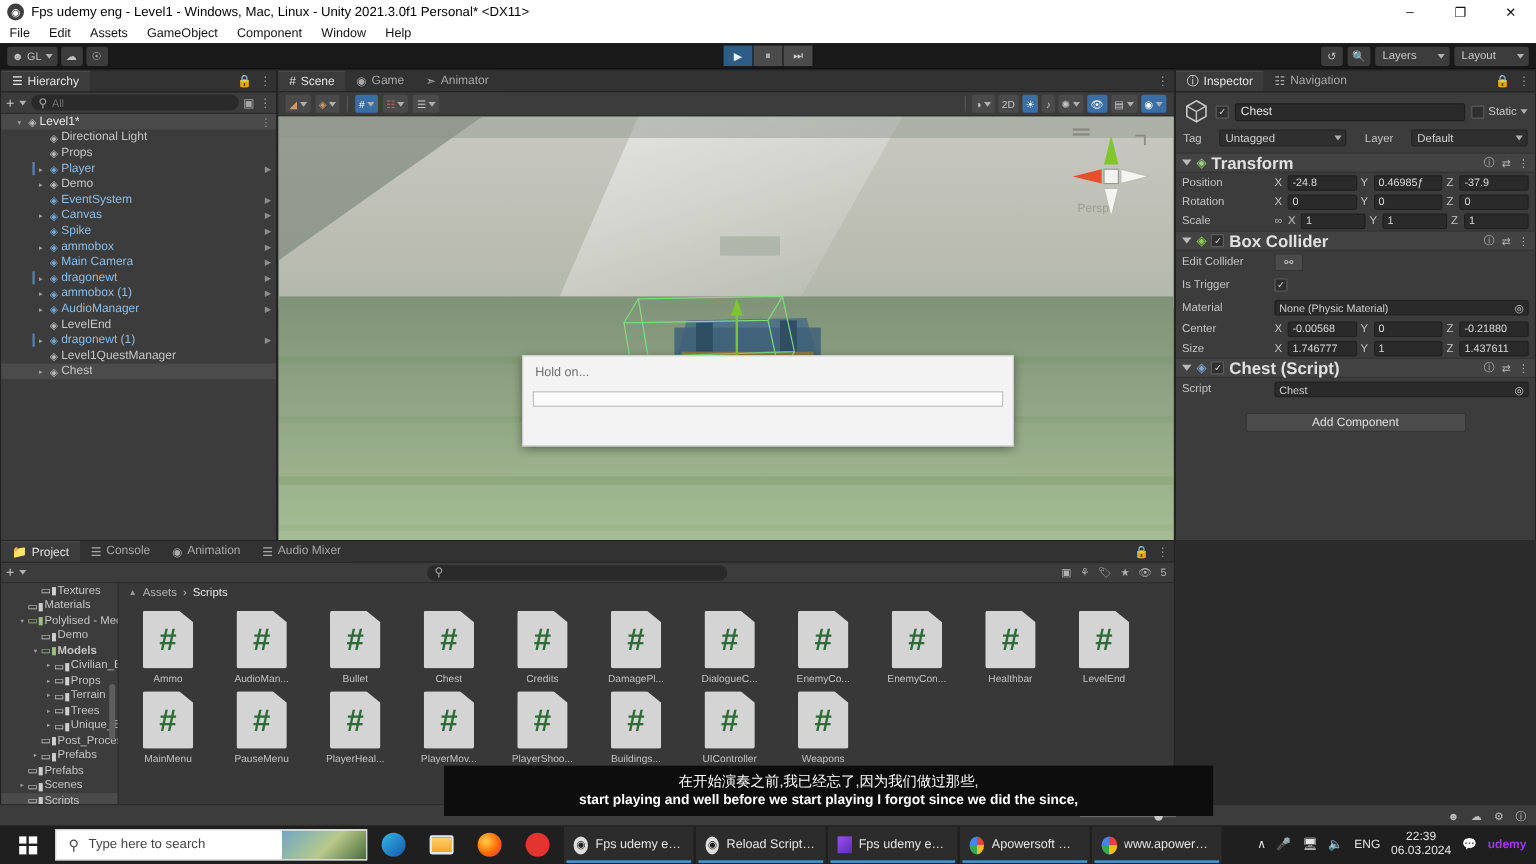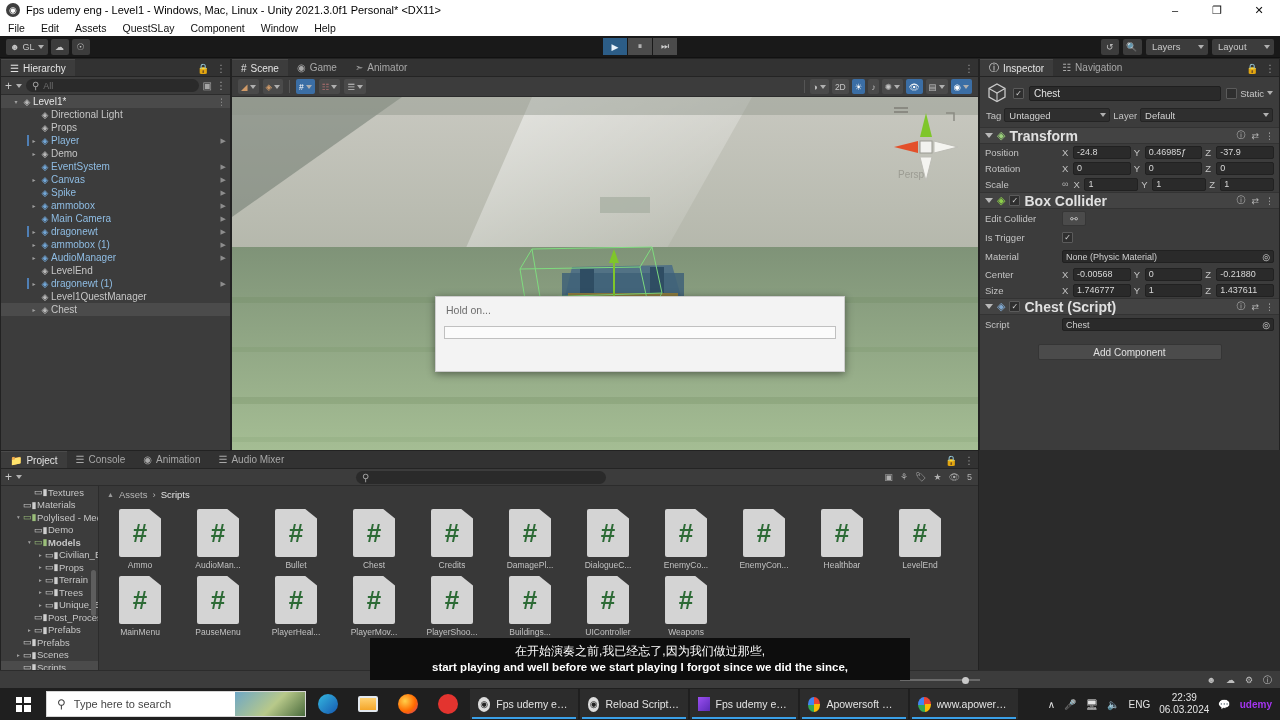--- a/index.html
+++ b/index.html
@@ -128,21 +128,21 @@
   .sceneview { position:relative; width:100%; height:371px; overflow:hidden; background:#7d8c7a; }
 
   
   #inspector { left:979px; top:58px; width:301px; height:392px; }
   .insp-body { background:#3c3c3c; height:373px; overflow:hidden; font-size:9.5px; color:#c8c8c8; }
   .insp-head { display:flex; align-items:center; gap:5px; padding:5px 6px 2px 6px; }
   .cube-ico { width:22px; height:22px; position:relative; flex:0 0 22px; }
   .chk { width:11px;height:11px;background:#2f2f2f;border:1px solid #5b5b5b;border-radius:1px;display:flex;align-items:center;justify-content:center;color:#d6d6d6;font-size:8px;flex:0 0 11px;}
   .namefield { flex:1 1 auto; height:15px; background:#2a2a2a; border:1px solid #1f1f1f; border-radius:2px; color:#e2e2e2; font-size:10px; display:flex; align-items:center; padding:0 4px; }
   .static-wrap { display:flex;align-items:center;gap:3px; color:#c8c8c8; font-size:9.5px;}
-  .insp-row2 { display:flex; align-items:center; gap:3px; padding:2px 6px 5px 6px; }
+  .insp-row2 { display:flex; align-items:center; gap:15px; padding:2px 6px 5px 6px; }
   .lbl-sm { color:#c4c4c4; font-size:9.5px; white-space:nowrap; }
   .dd {
     height:14px; background:#2f2f2f; border:1px solid #242424; border-radius:2px;
     display:flex; align-items:center; justify-content:space-between;
     padding:0 3px 0 4px; color:#d2d2d2; font-size:9.5px; gap:6px;
   }
   .comp-header {
     height:17px; background:#434343; display:flex; align-items:center; gap:4px;
     padding:0 5px; border-top:1px solid #333; border-bottom:1px solid #333;
     position:relative;
@@ -204,21 +204,21 @@
     box-shadow:0 2px 8px rgba(0,0,0,.45);
     font-family:"Liberation Sans", sans-serif;
   }
   #modal .m-title { font-size:10.5px; color:#6e6e6e; padding:7px 10px 0 10px; }
   #modal .m-bar { margin:10px 8px 0 8px; height:13px; background:#fbfbfb; border:1px solid #c0c0c0; position:relative; }
   #modal .m-bar .fill { position:absolute; left:0; top:0; bottom:0; width:0%; background:#06b025; }
   #modal .m-status { font-size:10px; color:#1a1a1a; padding:7px 8px 0 8px; }
 
   
   .subs {
-    position:absolute; left:370px; top:638px; width:540px; height:42px;
+    position:absolute; left:370px; top:638px; width:641px; height:42px;
     background:#0d0d0d; display:flex; flex-direction:column; align-items:center; justify-content:center;
   }
   .sub-cn { color:#fff; font-size:12px; line-height:16px; }
   .sub-en { color:#fff; font-size:11.5px; font-weight:bold; line-height:16px; }
 
   
   .statusstrip { position:absolute; left:0; top:670px; width:1280px; height:18px; background:#3c3c3c; border-top:1px solid #2c2c2c; }
   .status-right { position:absolute; right:8px; top:0; height:18px; display:flex; align-items:center; gap:10px; color:#bdbdbd; font-size:9px; }
   .slider-wrap { position:absolute; right:300px; top:4px; width:80px; height:10px; display:flex; align-items:center; }
   .slider-track { width:100%; height:2px; background:#6a6a6a; }
@@ -257,21 +257,21 @@
     <div class="tb-btn">–</div>
     <div class="tb-btn">❐</div>
     <div class="tb-btn close">✕</div>
   </div>
 </div>
 
 <div class="menubar">
   <div class="mi">File</div>
   <div class="mi">Edit</div>
   <div class="mi">Assets</div>
-  <div class="mi">QuestSLay</div>
+  <div class="mi">GameObject</div>
   <div class="mi">Component</div>
   <div class="mi">Window</div>
   <div class="mi">Help</div>
 </div>
 
 <div class="unitytoolbar">
   <div class="tbgroup" style="margin-left:6px;">
     <div class="tbtn">
       <span>☻</span>
       <span>GL</span>

